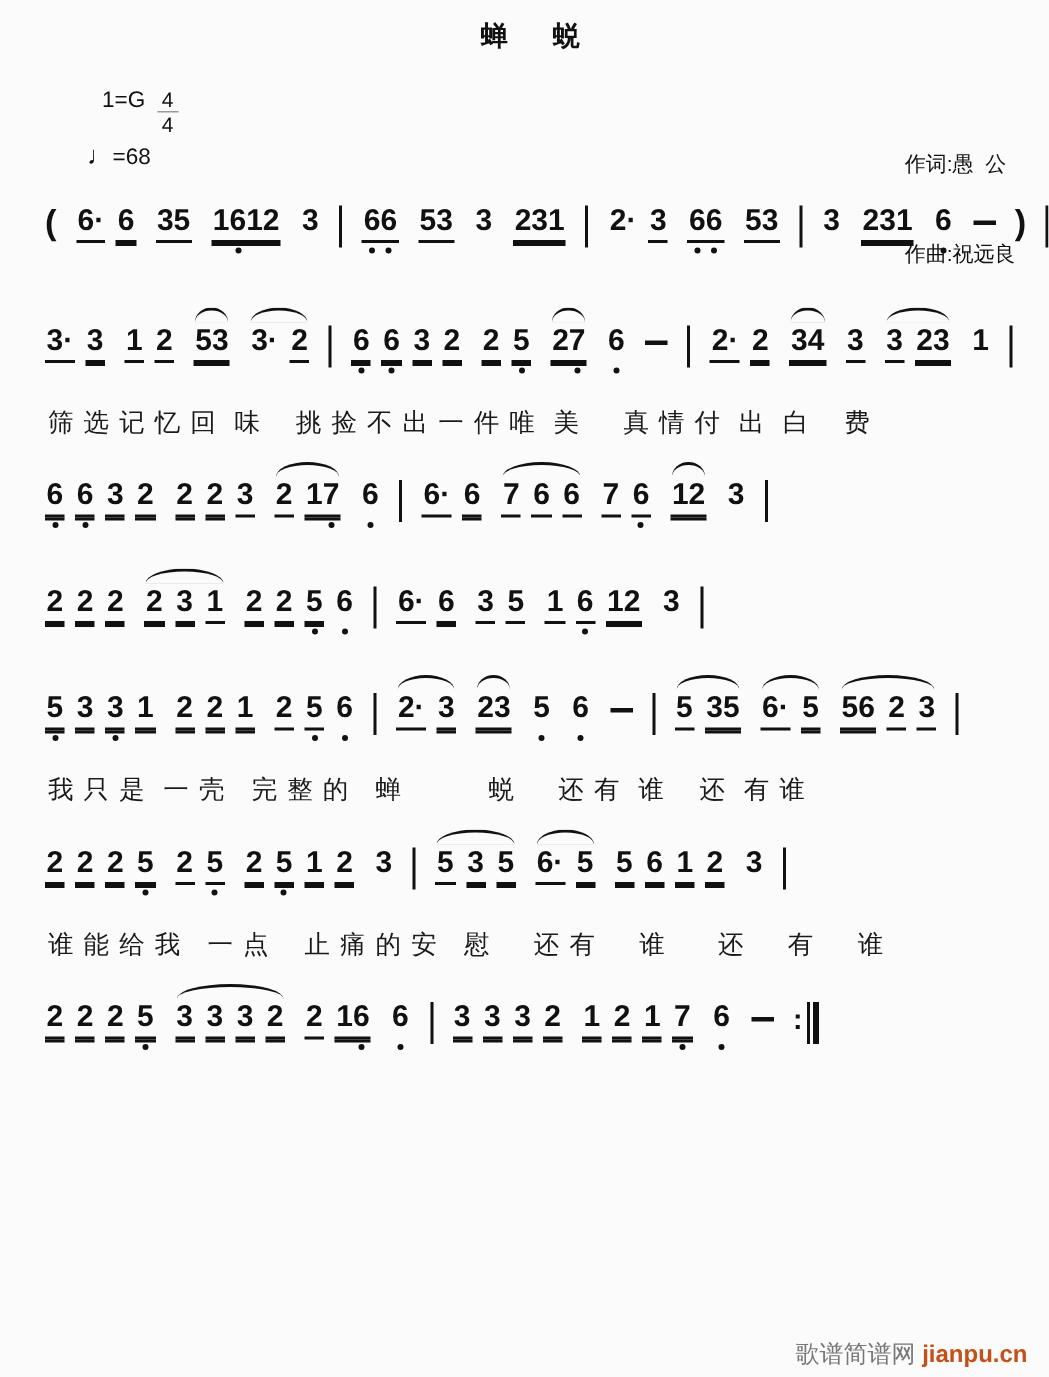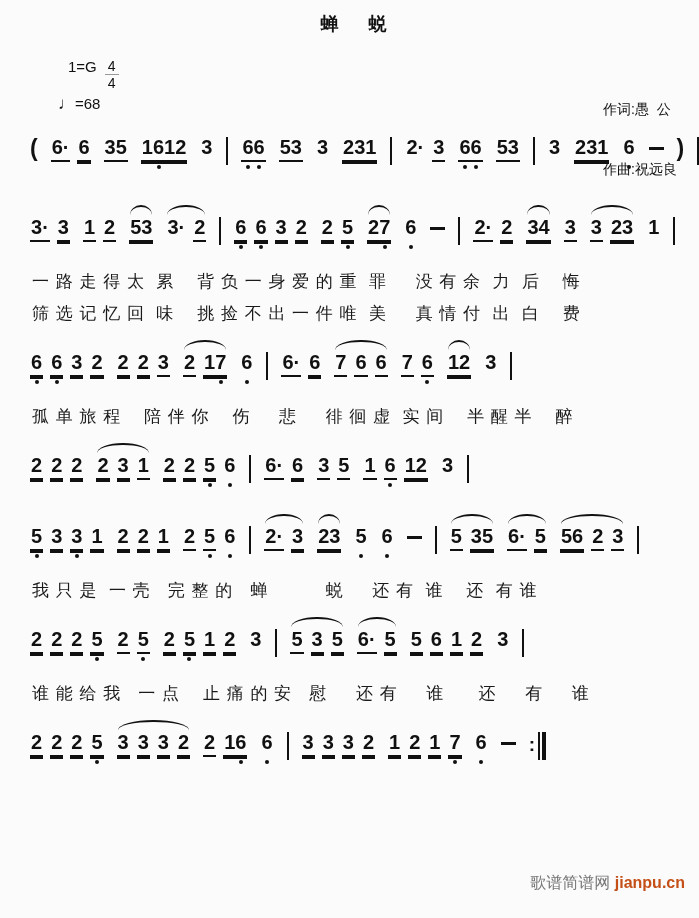--- a/index.html
+++ b/index.html
@@ -48,21 +48,21 @@
   .dbar{width:8px;height:28px;border-left:2px solid #111;border-right:4px solid #111;box-sizing:border-box;margin-top:1px;flex:none;}
   .rep{display:flex;gap:3px;align-items:flex-start;}
   .repc{font-size:19px;font-weight:bold;line-height:28px;}
   .dash{width:15px;height:3px;background:#111;margin-top:11px;flex:none;}
   .sym{font-size:23px;font-weight:bold;line-height:1;margin-top:1px;}
   .lyr{
     font-size:17px;color:#1a1a1a;white-space:pre;letter-spacing:1px;
     margin:9px 0 0 2px;line-height:1.35;
   }
   
-  .footer{position:absolute;right:14px;bottom:24px;font-size:16px;}
+  .footer{position:absolute;right:14px;bottom:4px;font-size:16px;}
   .site{color:#777;}
   .url{color:#c44f17;font-weight:bold;}
 </style>
 </head>
 <body>
 
 <div class="sheet">
 
   <div class="title">蝉　蜕</div>
 
@@ -286,21 +286,20 @@
               <span class="ch">3</span>
             </span>
           </span>
           <span class="grp">
             <span class="seg u0">
               <span class="ch">1</span>
             </span>
           </span>
           <span class="bl"></span>
         </div>
-        <div class="lyr">一 路 走 得 太  累    背 负 一 身 爱 的 重  罪     没 有 余  力  后    悔</div>
         <div class="lyr">筛 选 记 忆 回  味    挑 捡 不 出 一 件 唯  美     真 情 付  出  白    费</div>
       </div>
       <div class="sys">
         <div class="mrow">
           <span class="grp">
             <span class="seg u2">
               <span class="ch ld">6</span>
             </span>
             <span class="seg u2">
               <span class="ch ld">6</span>
@@ -372,21 +371,20 @@
               <span class="ch">2</span>
             </span>
           </span>
           <span class="grp">
             <span class="seg u0">
               <span class="ch">3</span>
             </span>
           </span>
           <span class="bl"></span>
         </div>
-        <div class="lyr">孤 单 旅 程    陪 伴 你    伤     悲     徘 徊 虚  实 间    半 醒 半    醉</div>
       </div>
       <div class="sys">
         <div class="mrow">
           <span class="grp">
             <span class="seg u2">
               <span class="ch">2</span>
             </span>
             <span class="seg u2">
               <span class="ch">2</span>
             </span>

